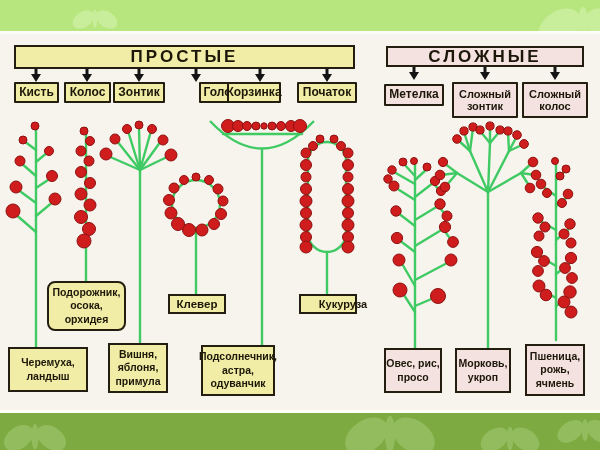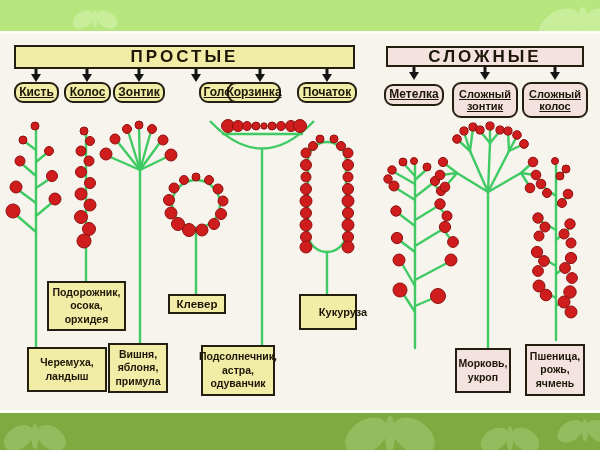--- a/index.html
+++ b/index.html
@@ -19,21 +19,21 @@
   .stem{stroke:var(--stem-green);stroke-width:2.4;fill:none;stroke-linecap:round;}
   .outline{stroke:var(--stem-green);stroke-width:2.4;fill:none;}
   .dot{fill:var(--flower-red);stroke:var(--flower-edge);stroke-width:1;}
   .arrow-line{stroke:var(--arrow-black);stroke-width:3;}
   .arrow-head{fill:var(--arrow-black);}
   .box{position:absolute;box-sizing:border-box;display:flex;align-items:center;justify-content:center;
        text-align:center;color:var(--ink);font-weight:bold;white-space:pre-line;}
   .header-box{border:2px solid var(--box-border);font-size:17px;letter-spacing:3px;}
   .hdr-yellow{background:var(--box-yellow);}
   .hdr-pink{background:var(--box-pink);}
-  .type-label{border:2px solid var(--box-border);border-radius:9px;font-size:12px;line-height:1.1;text-decoration:underline;}
+  .type-label{border:2px solid var(--box-border);border-radius:1px;font-size:12px;line-height:1.1;}
   .lbl-yellow{background:var(--box-yellow);}
   .lbl-pink{background:var(--box-pink);}
   .example-box{border:2px solid var(--box-border);font-size:10.5px;line-height:1.3;}
   .ex-yellow{background:var(--box-yellow);}
   .ex-pink{background:var(--box-pink);}
   .wing{fill:var(--butterfly-top);}
   .wing-b{fill:var(--butterfly-bottom);}
 </style>
 </head>
 <body>
@@ -316,32 +316,34 @@
   <div class="box type-label lbl-yellow" style="left:168px;top:82px;width:57px;height:21px;margin-left:31px;">Головка</div>
   <div class="box type-label lbl-yellow" style="left:227px;top:82px;width:54px;height:21px;">Корзинка</div>
   <div class="box type-label lbl-yellow" style="left:297px;top:82px;width:60px;height:21px;">Початок</div>
 
   <div class="box type-label lbl-pink" style="left:384px;top:84px;width:60px;height:22px;">Метелка</div>
   <div class="box type-label lbl-pink" style="left:452px;top:82px;width:66px;height:36px;font-size:11px;">Сложный
 зонтик</div>
   <div class="box type-label lbl-pink" style="left:522px;top:82px;width:66px;height:36px;font-size:11px;">Сложный
 колос</div>
 
-  <div class="box example-box ex-yellow" style="left:8px;top:347px;width:80px;height:45px;margin-left:19px;">Черемуха,
+  <div class="box example-box ex-yellow" style="left:8px;top:347px;width:80px;height:45px;">Черемуха,
 ландыш</div>
-  <div class="box example-box ex-yellow" style="left:47px;top:281px;width:79px;height:50px;">Подорожник,
+  <div class="box example-box ex-yellow" style="left:47px;top:281px;width:79px;height:50px;border-radius:8px;">Подорожник,
 осока,
 орхидея</div>
   <div class="box example-box ex-yellow" style="left:108px;top:343px;width:60px;height:50px;">Вишня,
 яблоня,
 примула</div>
   <div class="box example-box ex-yellow" style="left:168px;top:294px;width:58px;height:20px;font-size:11.5px;">Клевер</div>
   <div class="box example-box ex-yellow" style="left:201px;top:345px;width:74px;height:51px;">Подсолнечник,
 астра,
 одуванчик</div>
-  <div class="box example-box ex-yellow" style="left:299px;top:294px;width:58px;height:36px;font-size:11px;padding-left:30px;">Кукуруза</div>
-
+  <div class="box example-box ex-yellow" style="left:299px;top:294px;width:58px;height:20px;font-size:11px;padding-left:30px;">Кукуруза</div>
+
+  <div class="box example-box ex-pink" style="left:384px;top:348px;width:58px;height:45px;">Овес, рис,
+просо</div>
   <div class="box example-box ex-pink" style="left:455px;top:348px;width:56px;height:45px;">Морковь,
 укроп</div>
   <div class="box example-box ex-pink" style="left:525px;top:344px;width:60px;height:52px;">Пшеница,
 рожь,
 ячмень</div>
 </div>
 
 </body></html>

